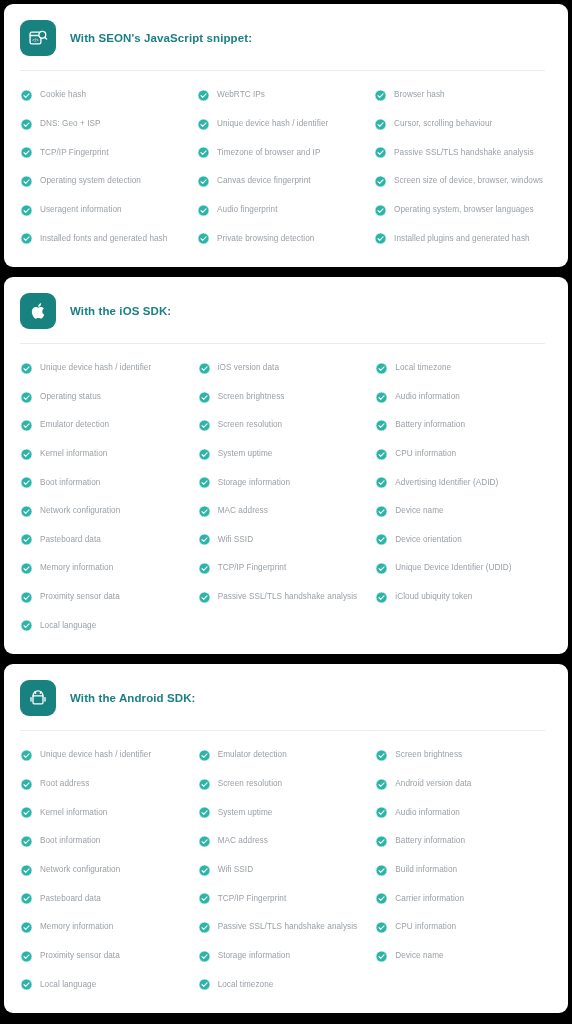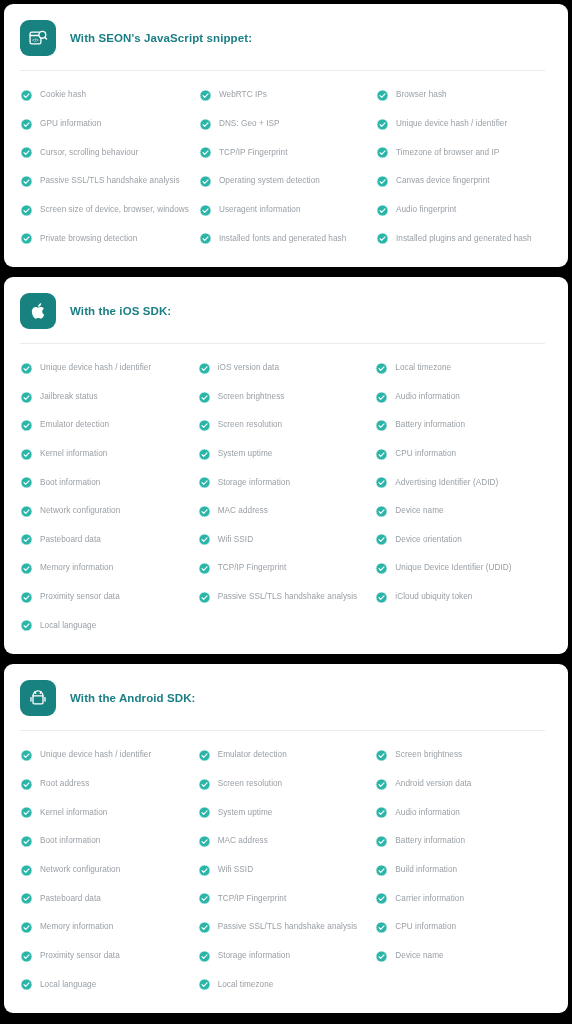--- a/index.html
+++ b/index.html
@@ -143,30 +143,20 @@
           <span class="feature-label">Browser hash</span>
         </div>
         <div class="feature-item">
           <span style="display: flex;">
             <svg class="check-icon" viewBox="0 0 24 24" fill="none">
               <circle cx="12" cy="12" r="10.2" fill="#2bb5a8"></circle>
               <circle cx="12" cy="12" r="10.2" fill="none" stroke="#ffffff" stroke-width="1.4"></circle>
               <path d="M7.4 12.3l3.1 3.1 6.2-6.4" fill="none" stroke="#ffffff" stroke-width="2.1" stroke-linecap="round" stroke-linejoin="round"></path>
             </svg>
           </span>
-          <span class="feature-label">GPU information</span>
-        </div>
-        <div class="feature-item">
-          <span style="display: flex;">
-            <svg class="check-icon" viewBox="0 0 24 24" fill="none">
-              <circle cx="12" cy="12" r="10.2" fill="#2bb5a8"></circle>
-              <circle cx="12" cy="12" r="10.2" fill="none" stroke="#ffffff" stroke-width="1.4"></circle>
-              <path d="M7.4 12.3l3.1 3.1 6.2-6.4" fill="none" stroke="#ffffff" stroke-width="2.1" stroke-linecap="round" stroke-linejoin="round"></path>
-            </svg>
-          </span>
           <span class="feature-label">DNS: Geo + ISP</span>
         </div>
         <div class="feature-item">
           <span style="display: flex;">
             <svg class="check-icon" viewBox="0 0 24 24" fill="none">
               <circle cx="12" cy="12" r="10.2" fill="#2bb5a8"></circle>
               <circle cx="12" cy="12" r="10.2" fill="none" stroke="#ffffff" stroke-width="1.4"></circle>
               <path d="M7.4 12.3l3.1 3.1 6.2-6.4" fill="none" stroke="#ffffff" stroke-width="2.1" stroke-linecap="round" stroke-linejoin="round"></path>
             </svg>
           </span>
@@ -263,31 +253,41 @@
           <span class="feature-label">Audio fingerprint</span>
         </div>
         <div class="feature-item">
           <span style="display: flex;">
             <svg class="check-icon" viewBox="0 0 24 24" fill="none">
               <circle cx="12" cy="12" r="10.2" fill="#2bb5a8"></circle>
               <circle cx="12" cy="12" r="10.2" fill="none" stroke="#ffffff" stroke-width="1.4"></circle>
               <path d="M7.4 12.3l3.1 3.1 6.2-6.4" fill="none" stroke="#ffffff" stroke-width="2.1" stroke-linecap="round" stroke-linejoin="round"></path>
             </svg>
           </span>
+          <span class="feature-label">Operating system, browser languages</span>
+        </div>
+        <div class="feature-item">
+          <span style="display: flex;">
+            <svg class="check-icon" viewBox="0 0 24 24" fill="none">
+              <circle cx="12" cy="12" r="10.2" fill="#2bb5a8"></circle>
+              <circle cx="12" cy="12" r="10.2" fill="none" stroke="#ffffff" stroke-width="1.4"></circle>
+              <path d="M7.4 12.3l3.1 3.1 6.2-6.4" fill="none" stroke="#ffffff" stroke-width="2.1" stroke-linecap="round" stroke-linejoin="round"></path>
+            </svg>
+          </span>
+          <span class="feature-label">Installed fonts and generated hash</span>
+        </div>
+        <div class="feature-item">
+          <span style="display: flex;">
+            <svg class="check-icon" viewBox="0 0 24 24" fill="none">
+              <circle cx="12" cy="12" r="10.2" fill="#2bb5a8"></circle>
+              <circle cx="12" cy="12" r="10.2" fill="none" stroke="#ffffff" stroke-width="1.4"></circle>
+              <path d="M7.4 12.3l3.1 3.1 6.2-6.4" fill="none" stroke="#ffffff" stroke-width="2.1" stroke-linecap="round" stroke-linejoin="round"></path>
+            </svg>
+          </span>
           <span class="feature-label">Private browsing detection</span>
-        </div>
-        <div class="feature-item">
-          <span style="display: flex;">
-            <svg class="check-icon" viewBox="0 0 24 24" fill="none">
-              <circle cx="12" cy="12" r="10.2" fill="#2bb5a8"></circle>
-              <circle cx="12" cy="12" r="10.2" fill="none" stroke="#ffffff" stroke-width="1.4"></circle>
-              <path d="M7.4 12.3l3.1 3.1 6.2-6.4" fill="none" stroke="#ffffff" stroke-width="2.1" stroke-linecap="round" stroke-linejoin="round"></path>
-            </svg>
-          </span>
-          <span class="feature-label">Installed fonts and generated hash</span>
         </div>
         <div class="feature-item">
           <span style="display: flex;">
             <svg class="check-icon" viewBox="0 0 24 24" fill="none">
               <circle cx="12" cy="12" r="10.2" fill="#2bb5a8"></circle>
               <circle cx="12" cy="12" r="10.2" fill="none" stroke="#ffffff" stroke-width="1.4"></circle>
               <path d="M7.4 12.3l3.1 3.1 6.2-6.4" fill="none" stroke="#ffffff" stroke-width="2.1" stroke-linecap="round" stroke-linejoin="round"></path>
             </svg>
           </span>
           <span class="feature-label">Installed plugins and generated hash</span>
@@ -337,21 +337,21 @@
           <span class="feature-label">Local timezone</span>
         </div>
         <div class="feature-item">
           <span style="display: flex;">
             <svg class="check-icon" viewBox="0 0 24 24" fill="none">
               <circle cx="12" cy="12" r="10.2" fill="#2bb5a8"></circle>
               <circle cx="12" cy="12" r="10.2" fill="none" stroke="#ffffff" stroke-width="1.4"></circle>
               <path d="M7.4 12.3l3.1 3.1 6.2-6.4" fill="none" stroke="#ffffff" stroke-width="2.1" stroke-linecap="round" stroke-linejoin="round"></path>
             </svg>
           </span>
-          <span class="feature-label">Jailbreak status</span>
+          <span class="feature-label">Operating status</span>
         </div>
         <div class="feature-item">
           <span style="display: flex;">
             <svg class="check-icon" viewBox="0 0 24 24" fill="none">
               <circle cx="12" cy="12" r="10.2" fill="#2bb5a8"></circle>
               <circle cx="12" cy="12" r="10.2" fill="none" stroke="#ffffff" stroke-width="1.4"></circle>
               <path d="M7.4 12.3l3.1 3.1 6.2-6.4" fill="none" stroke="#ffffff" stroke-width="2.1" stroke-linecap="round" stroke-linejoin="round"></path>
             </svg>
           </span>
           <span class="feature-label">Screen brightness</span>

